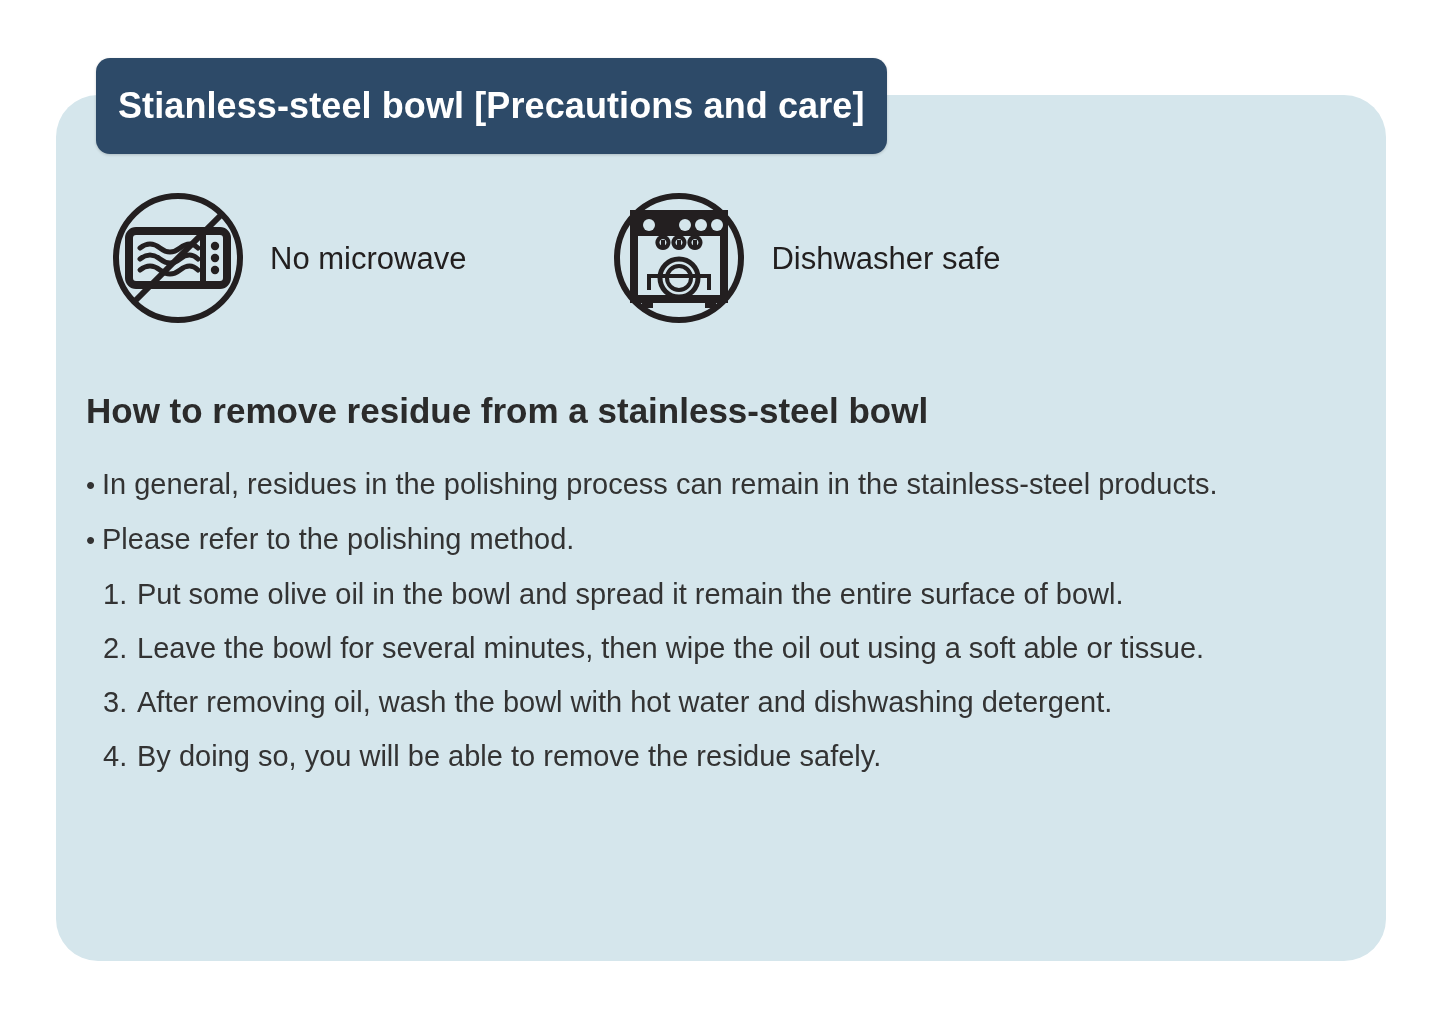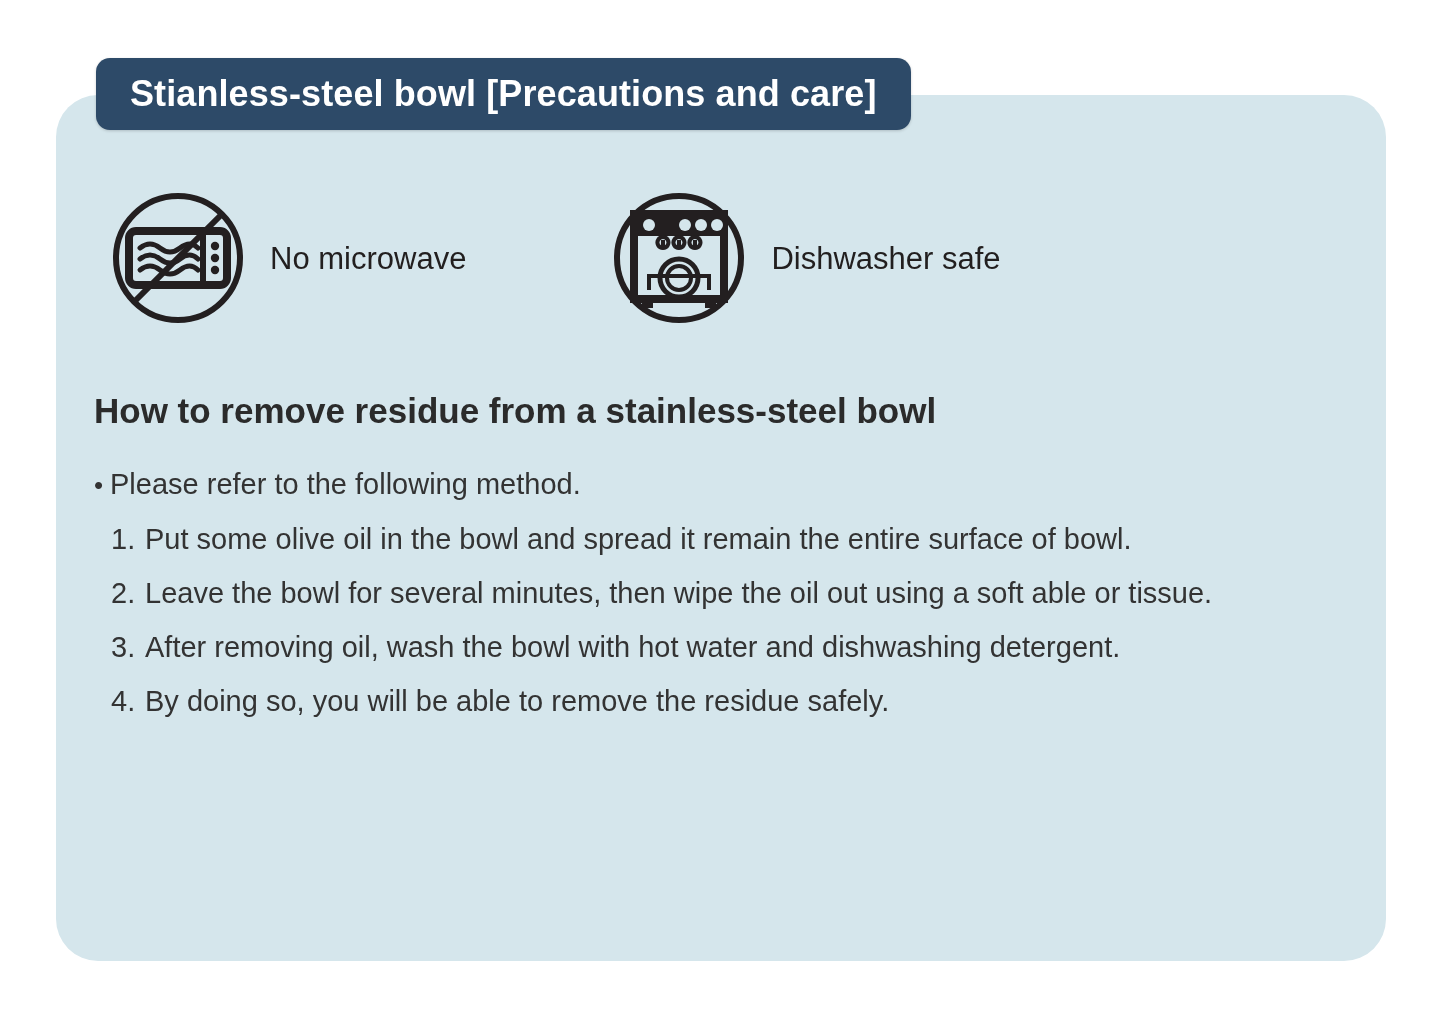--- a/index.html
+++ b/index.html
@@ -28,22 +28,22 @@
     height: 866px;
     background: #d5e6ec;
     border-radius: 42px;
   }
 
   
   .title-badge {
     position: absolute;
     left: 96px;
     top: 58px;
-    height: 72px;
-    padding: 0 34px;
+    height: 96px;
+    padding: 0 22px;
     display: flex;
     align-items: center;
     background: #2d4a68;
     border-radius: 14px;
     box-shadow: 0 1px 3px rgba(0,0,0,0.18);
     z-index: 5;
   }
   .title-badge .title-text {
     color: #ffffff;
     font-size: 36px;
@@ -78,21 +78,21 @@
     margin-left: 24px;
     font-size: 31px;
     color: #221f1f;
     line-height: 1;
     white-space: nowrap;
   }
 
   
   .body-block {
     position: absolute;
-    left: 94px;
+    left: 86px;
     top: 385px;
     width: 1290px;
   }
 
   .section-heading {
     font-size: 35px;
     font-weight: 700;
     color: #2b2b2b;
     line-height: 52px;
     white-space: nowrap;
@@ -182,21 +182,24 @@
     </div>
 
   </div>
 
   <div class="body-block">
 
     <div class="section-heading">How to remove residue from a stainless-steel bowl</div>
 
     <div class="bullet-list">
       <div class="bullet-line">
-        <span class="dot">•</span><span>Please refer to the following method.</span>
+        <span class="dot">•</span><span>In general, residues in the polishing process can remain in the stainless-steel products.</span>
+      </div>
+      <div class="bullet-line">
+        <span class="dot">•</span><span>Please refer to the polishing method.</span>
       </div>
     </div>
 
     <div class="step-list">
       <div class="step-line">
         <span class="num">1.</span><span>Put some olive oil in the bowl and spread it remain the entire surface of bowl.</span>
       </div>
       <div class="step-line">
         <span class="num">2.</span><span>Leave the bowl for several minutes, then wipe the oil out using a soft able or tissue.</span>
       </div>

